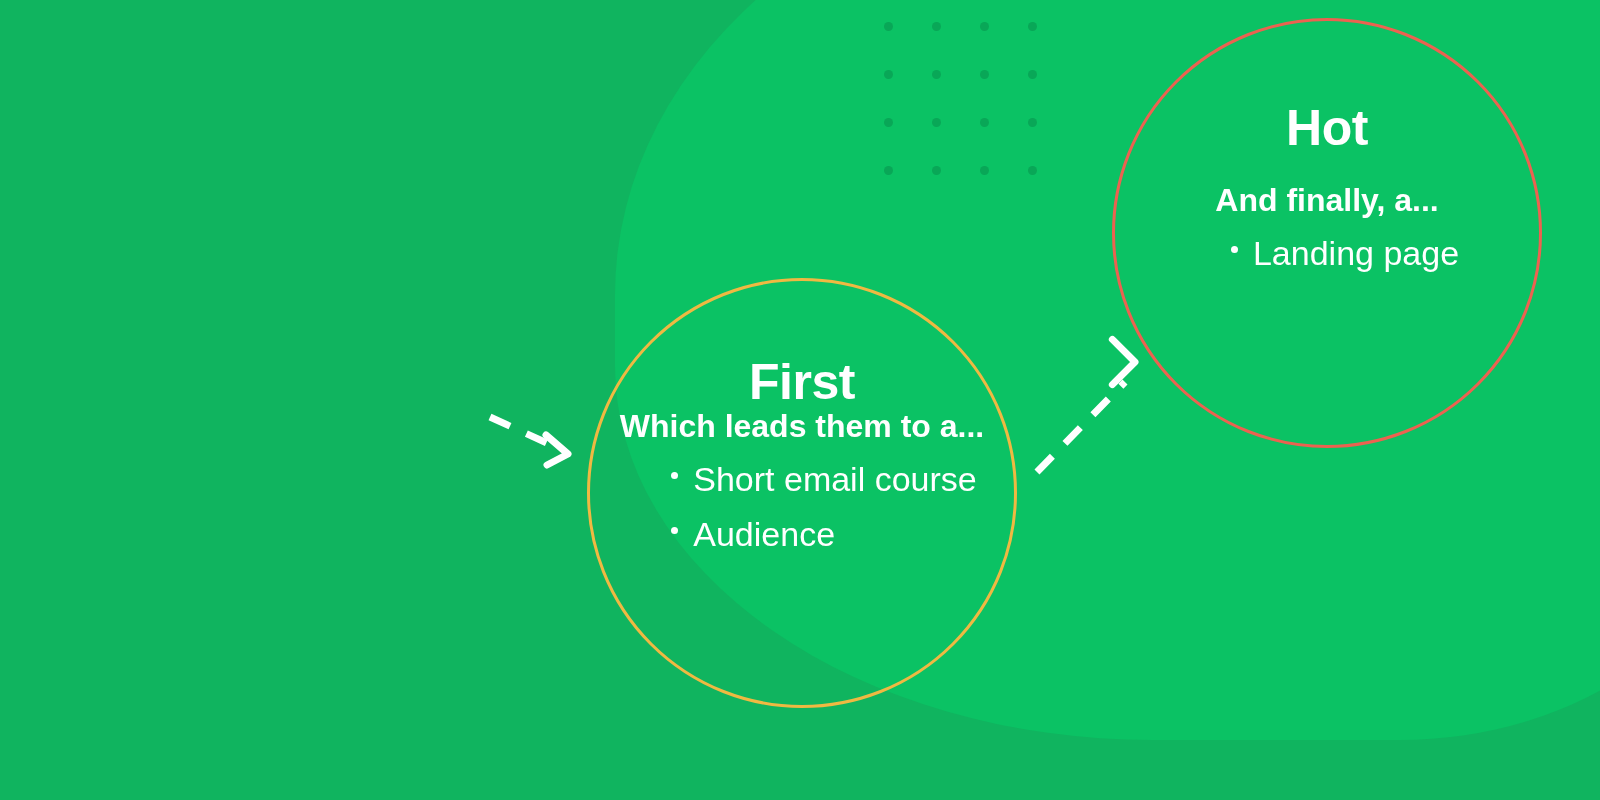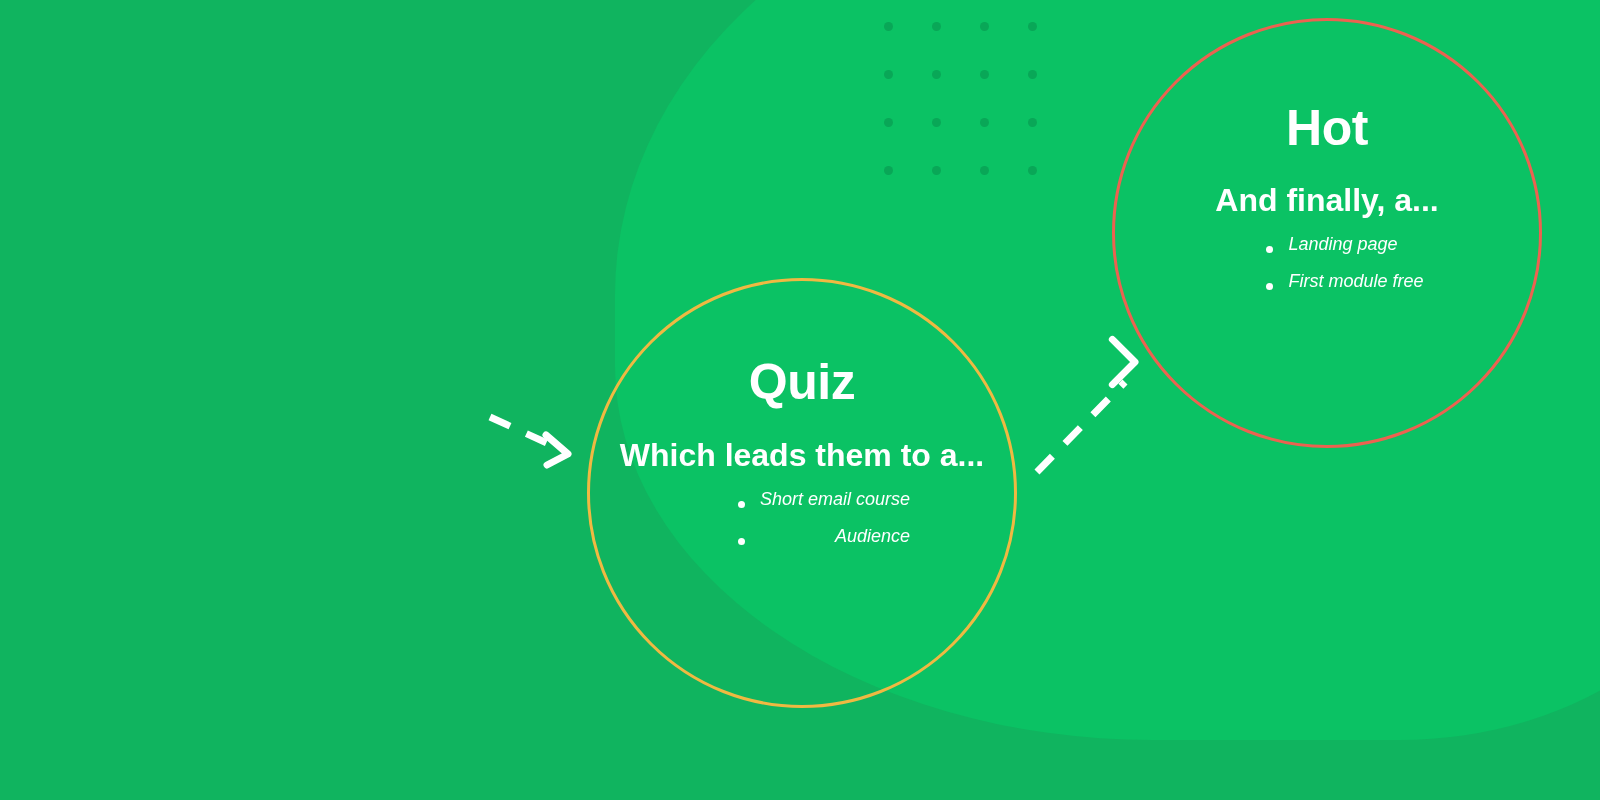--- a/index.html
+++ b/index.html
@@ -86,23 +86,22 @@
     font-size: 32px;
     font-weight: 700;
     line-height: 1.2;
     text-align: center;
     white-space: nowrap;
   }
   ul.circle-list {
     list-style: none;
     margin: 0;
     padding: 0;
-    font-size: 18px;
+    font-size: 34px;
     font-weight: 500;
-    font-style: italic;
   }
   ul.circle-list li {
     position: relative;
     padding-left: 26px;
     margin-top: 17px;
     white-space: nowrap;
     line-height: 1.1;
   }
   ul.circle-list li:first-child { margin-top: 16px; }
   ul.circle-list li::before {
@@ -114,22 +113,22 @@
     height: 7px;
     border-radius: 50%;
     background: #ffffff;
   }
   
   .circle-cold .circle-title { margin-top: 75px; }
   .circle-cold .circle-lead  { margin-top: 30px; }
   .circle-cold ul.circle-list { margin-left: 18px; align-self: center; }
 
   .circle-warm .circle-title { margin-top: 76px; }
-  .circle-warm .circle-lead  { margin-top: 29px; }
-  .circle-warm ul.circle-list { margin-left: 40px; align-self: center; text-align: right; }
+  .circle-warm .circle-lead  { }
+  .circle-warm ul.circle-list { margin-left: 40px; align-self: center; }
 
   .circle-hot .circle-title { margin-top: 82px; }
   .circle-hot .circle-lead  { margin-top: 28px; }
   .circle-hot ul.circle-list { margin-left: 32px; align-self: center; }
 
   
   .arrow-svg {
     position: absolute;
     overflow: visible;
     pointer-events: none;
@@ -158,34 +157,33 @@
     <div class="dot" style="left:96px;top:96px;"></div>
     <div class="dot" style="left:144px;top:96px;"></div>
     <div class="dot" style="left:0px;top:144px;"></div>
     <div class="dot" style="left:48px;top:144px;"></div>
     <div class="dot" style="left:96px;top:144px;"></div>
     <div class="dot" style="left:144px;top:144px;"></div>
   </div>
 
 
   <div class="circle circle-warm">
-    <div class="circle-title">Quiz</div>
+    <div class="circle-title">First</div>
     <div class="circle-lead">Which leads them to a...</div>
     <ul class="circle-list">
       <li>Short email course</li>
       <li>Audience</li>
     </ul>
   </div>
 
   <div class="circle circle-hot">
     <div class="circle-title">Hot</div>
     <div class="circle-lead">And finally, a...</div>
     <ul class="circle-list">
       <li>Landing page</li>
-      <li>First module free</li>
     </ul>
   </div>
 
   <svg class="arrow-svg arrow-1" width="110" height="90" viewBox="0 0 110 90">
     <path d="M 10 22 L 80 54" stroke="#FFFFFF" stroke-width="7" fill="none" stroke-linecap="butt" stroke-dasharray="22 18"></path>
     <path d="M 66 40 L 88 59 L 67 70" stroke="#FFFFFF" stroke-width="7" fill="none" stroke-linecap="round" stroke-linejoin="round"></path>
   </svg>
 
   <svg class="arrow-svg arrow-2" width="140" height="140" viewBox="0 0 140 140">
     <path d="M 12 122 L 100 32" stroke="#FFFFFF" stroke-width="7" fill="none" stroke-linecap="butt" stroke-dasharray="22 18"></path>

